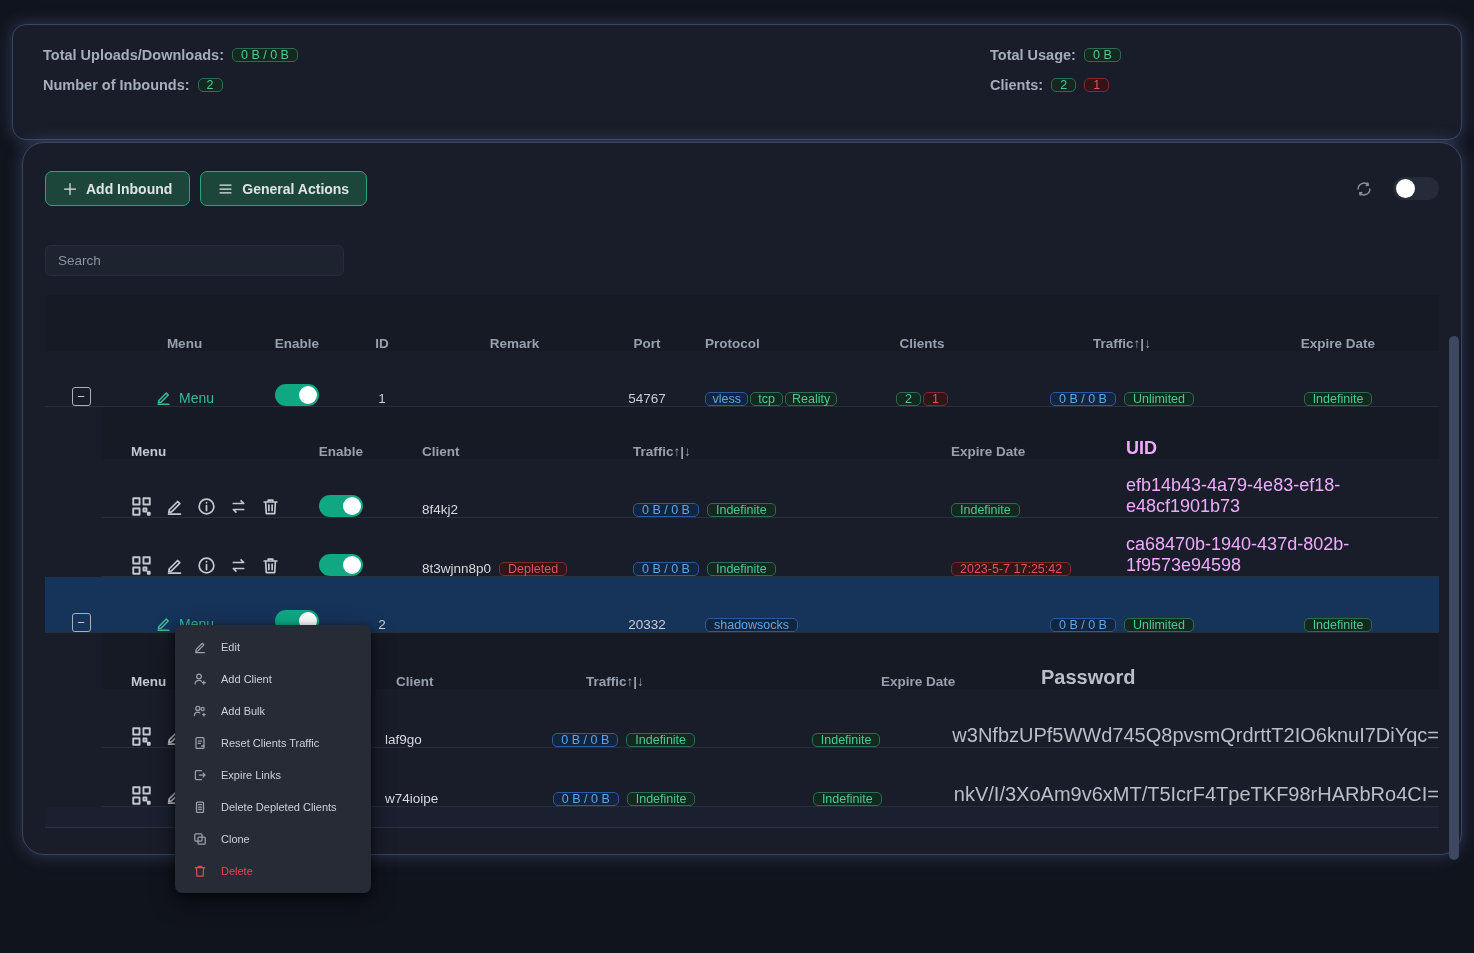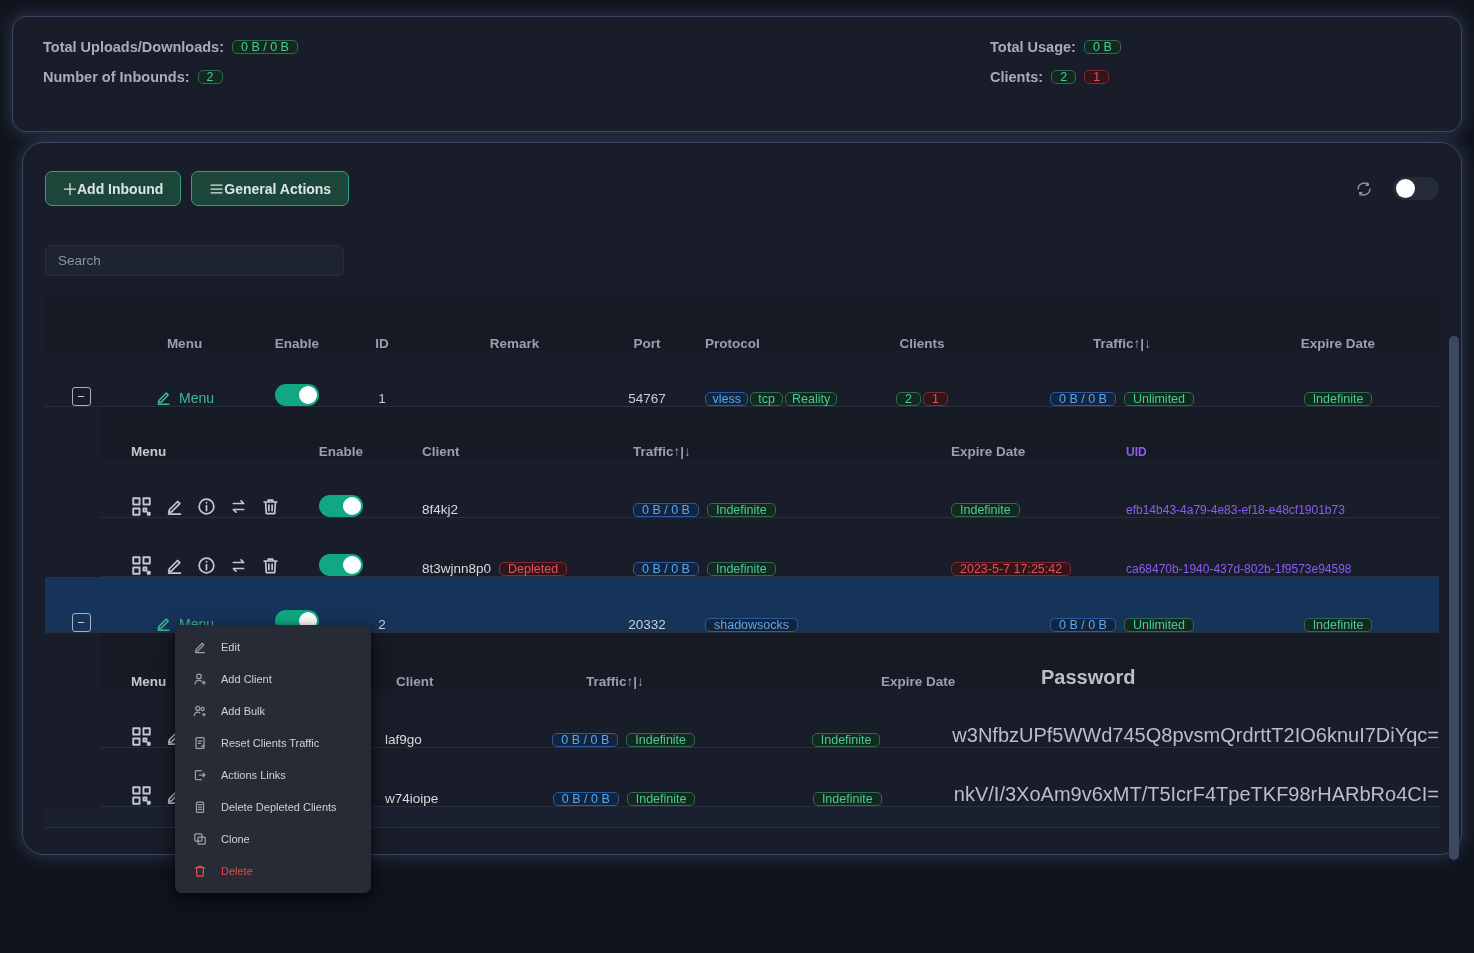--- a/index.html
+++ b/index.html
@@ -14,40 +14,40 @@
   svg { display:block; }
   .icon { stroke:currentColor; fill:none; stroke-width:1.25; stroke-linecap:round; stroke-linejoin:round; }
 
   
   .panel {
     position:absolute;
     background:#181d29;
     border:1px solid #3a4560;
     box-shadow:0 0 16px 2px rgba(110,134,196,0.28);
   }
-  .stats-panel { left:12px; top:16px; width:1450px; height:116px; border-radius:14px; padding:22px 30px; display:flex; }
+  .stats-panel { left:12px; top:24px; width:1450px; height:116px; border-radius:14px; padding:22px 30px; display:flex; }
   .main-panel  { left:22px; top:142px; width:1440px; height:713px; border-radius:22px; padding:28px 22px 0 22px; }
 
   
   .stats-col { width:50%; display:flex; flex-direction:column; gap:14px; }
   .stat-row { display:flex; align-items:center; gap:8px; }
   .stat-label { color:#a6adba; font-size:14.5px; font-weight:bold; }
   .badge {
     display:inline-flex; align-items:center; justify-content:center;
     height:14px; min-width:24px; padding:0 8px;
     border-radius:5px; font-size:12.5px; border:1px solid; white-space:nowrap;
   }
   .badge.green { background:#13291f; border-color:#2e6b51; color:#4cc996; }
   .badge.blue  { background:#13243f; border-color:#2d5a9e; color:#5aa7ea; }
   .badge.red   { background:#331419; border-color:#7e2a31; color:#e05263; }
 
   
   .toolbar { display:flex; align-items:center; gap:10px; }
   .btn {
-    display:inline-flex; align-items:center; gap:0;
+    display:inline-flex; align-items:center; gap:9px;
     height:35px; padding:0 17px; border-radius:7px;
     background:#1c4639; border:1px solid #2fa183; color:#dfe3e8;
     font-size:14px; font-weight:bold; cursor:pointer; font-family:inherit;
   }
   .toolbar .spacer { flex:1; }
   .refresh { color:#8b93a1; margin-right:10px; }
   .switch { position:relative; width:46px; height:23px; border-radius:12px; cursor:pointer; }
   .switch .knob { position:absolute; top:2px; width:19px; height:19px; border-radius:50%; background:#fff; }
   .switch.on  { background:#0fa883; } .switch.on  .knob { right:2px; }
   .switch.off { background:#252b38; } .switch.off .knob { left:3px; }
@@ -87,21 +87,21 @@
   
   .subwrap { margin-left:56px; }
   .subhead1 { height:52px; } .subhead2 { height:56px; }
   .srow { height:59px; }
   
   .s1c0 { width:190px; padding-left:30px; gap:13px; color:#c3c8d0; }
   .s1c1 { width:100px; justify-content:center; }
   .s1c2 { width:190px; padding-left:31px; }
   .s1c3 { width:310px; padding-left:52px; gap:8px; }
   .s1c4 { width:220px; padding-left:60px; }
-  .s1c5 { flex:1; padding-left:15px; color:#8b5cf6; font-size:12px; }
+  .s1c5 { flex:1; padding-left:15px; color:#f0abfc; font-size:18px; }
   
   .s2c0 { width:190px; padding-left:30px; gap:13px; color:#c3c8d0; }
   .s2c1 { width:280px; padding-left:105px; }
   .s2c2 { width:290px; padding-left:15px; gap:8px; }
   .s2c3 { width:170px; padding-left:20px; }
   .s2c4 { flex:1; padding-left:10px; color:#b9bec7; font-size:20px; }
 
   .client-name { color:#d6d9de; display:flex; align-items:center; gap:8px; }
   .tfoot { height:21px; background:#1a2030; border-bottom:1px solid #2a3242; }
 
@@ -531,21 +531,21 @@
       </span>
     <span>Reset Clients Traffic</span>
   </div>
   <div class="cm-item">
     <span class="cm-icon">
         <svg class="icon" width="14" height="14" viewBox="0 0 14 14">
           <path d="M8.5 2.5H3.4a1 1 0 0 0-1 1v7a1 1 0 0 0 1 1h5.1"></path>
           <path d="M6.3 7H12M12 7l-1.9-1.9M12 7l-1.9 1.9"></path>
         </svg>
       </span>
-    <span>Actions Links</span>
+    <span>Expire Links</span>
   </div>
   <div class="cm-item">
     <span class="cm-icon">
         <svg class="icon" width="14" height="14" viewBox="0 0 14 14">
           <rect x="3.5" y="2" width="7" height="10.4" rx="1"></rect>
           <path d="M5.4 4.6h3.2M5.4 7h3.2M5.4 9.4h3.2"></path>
         </svg>
       </span>
     <span>Delete Depleted Clients</span>
   </div>

